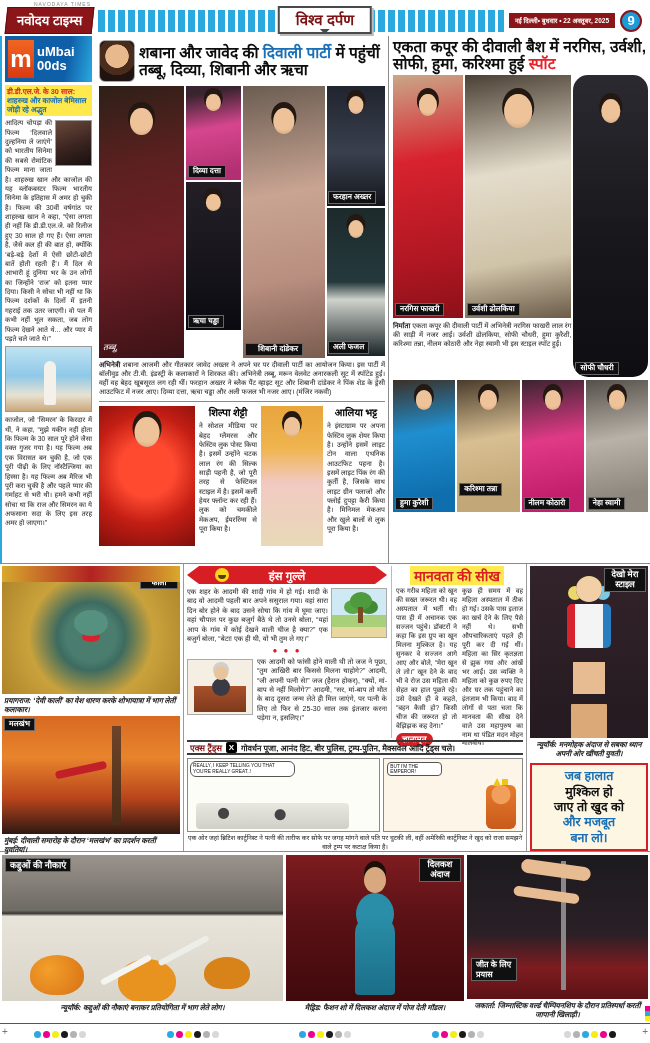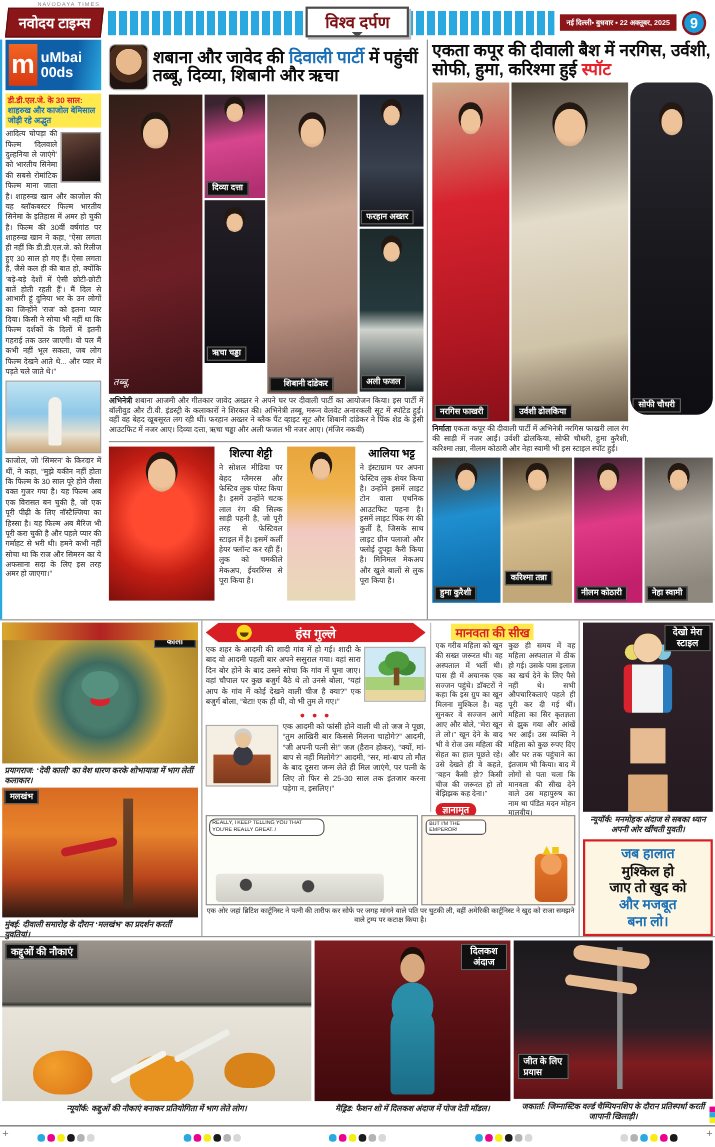--- a/index.html
+++ b/index.html
@@ -63,21 +63,21 @@
   .midstrip { flex:1; display:flex; gap:4px; padding-top:4px; }
   .ph-shilpa { width:96px; height:140px; background:radial-gradient(circle at 50% 45%,#ff4a30 0 30%,#c41e14 60%,#7e0f0c 100%); }
   .ph-alia { width:62px; height:140px; background:linear-gradient(#e8a53c 0%,#f0b44e 30%,#f2c9c2 55%,#e8d9b8 100%); }
   .mcol { flex:1; font-size:6.9px; line-height:1.35; text-align:justify; color:#222; }
   .mcol h4 { font-family:"Liberation Serif", serif; font-size:10px; text-align:center; margin-bottom:2px; color:#000; }
 
   
   .story-right { width:262px; border-left:1px solid #8a8a8a; padding:2px 2px 0 4px; }
   .rwrap { display:flex; gap:2px; margin-top:2px; }
   .rleft { width:182px; }
-  .r1 { display:flex; gap:2px; height:308px; }
+  .r1 { display:flex; gap:2px; height:243px; }
   .ph-nargis { width:70px; height:100%; background:linear-gradient(170deg,#caa787 0%,#d8232f 35%,#b01722 75%,#8c1019 100%); }
   .ph-urvashi { flex:1; height:100%; background:linear-gradient(170deg,#4a4034 0%,#e4dccb 40%,#cfc3a8 75%,#6b5b48 100%); }
   .rcap { font-size:6.9px; line-height:1.32; text-align:justify; margin-top:3px; color:#222; }
   .ph-sophie { width:76px; height:302px; background:linear-gradient(#2a2a30 0%,#17171c 55%,#0d0d12 100%);border-radius:15px; }
   .r2 { display:flex; gap:2px; height:132px; margin-top:3px; }
   .r2 .ph { flex:1; }
   .ph-huma { background:linear-gradient(170deg,#3c3026 0%,#1f8fd0 40%,#0f6fae 85%); }
   .ph-karishma { background:linear-gradient(170deg,#4a3c2c 0%,#d8bf92 45%,#c2a878 85%); }
   .ph-neelam { background:linear-gradient(170deg,#3a2430 0%,#e03a86 45%,#c21f6c 85%); }
   .ph-neha { background:linear-gradient(170deg,#55504a 0%,#b8b2a8 45%,#8e887e 85%); }
@@ -99,21 +99,21 @@
   .laugh::after { content:""; position:absolute; left:3px; top:7px; width:8px; height:4px; border-radius:0 0 8px 8px; background:#5a3a00; }
   .jtext { font-size:7px; line-height:1.35; text-align:justify; color:#222; }
   .tree-cartoon { float:right; width:56px; height:50px; margin:1px 0 2px 3px; border:1px solid #aaa; background:linear-gradient(#cfe9f5 55%,#a8d078 55% 80%,#e8d8a0 80%); position:relative; }
   .tree-cartoon::before { content:""; position:absolute; left:18px; top:3px; width:22px; height:18px; border-radius:50%; background:#4e9a3c; box-shadow:-8px 6px 0 -2px #57a844,8px 6px 0 -2px #3f8a32; }
   .tree-cartoon::after { content:""; position:absolute; left:26px; top:18px; width:5px; height:16px; background:#7a4a22; }
   .jdots { text-align:center; color:#d81e25; font-size:8px; letter-spacing:2px; margin:2px 0; }
   .judge-cartoon { float:left; width:66px; height:56px; margin:2px 4px 2px 0; border:1px solid #aaa; background:#f4efe2; position:relative; }
   .judge-cartoon::before { content:""; position:absolute; left:6px; bottom:2px; width:52px; height:26px; background:linear-gradient(#a8502a,#7e3a1c); }
   .judge-cartoon::after { content:""; position:absolute; left:26px; top:6px; width:14px; height:14px; border-radius:50%; background:#e8c49a; box-shadow:0 -3px 0 1px #cfcfcf,0 14px 0 2px #3a3a44; }
   .manavta { flex:1; padding-left:4px; }
-  .manavta h3 { font-size:11px; color:#d81e25; background:#ffe94d; display:inline-block; padding:0 4px; font-weight:bold; margin:0 0 2px 14px; }
+  .manavta h3 { font-size:14px; color:#d81e25; background:#ffe94d; display:inline-block; padding:0 4px; font-weight:bold; margin:0 0 2px 14px; }
   .mv-body { font-size:6.7px; line-height:1.34; text-align:justify; color:#222; column-count:2; column-gap:5px; }
   .gyan { display:inline-block; background:#d81e25; color:#fff; font-weight:bold; font-size:8.5px; padding:1px 6px; border-radius:7px; margin:2px 0; }
   .xtrends { height:16px; border-top:2px solid #3a3a3a; border-bottom:2px solid #3a3a3a; display:flex; align-items:center; gap:4px; padding:0 3px; margin-top:2px; }
   .xt-label { font-weight:bold; font-size:8.5px; color:#7d1215; white-space:nowrap; }
   .x-icon { width:11px; height:11px; background:#000; color:#fff; font-weight:bold; font-size:8px; display:flex; align-items:center; justify-content:center; border-radius:2px; }
   .xt-text { font-weight:bold; font-size:8px; color:#1a1a1a; white-space:nowrap; overflow:hidden; }
   .cartoonrow { display:flex; gap:3px; height:82px; margin-top:3px; }
   .panel1 { flex:1.4; border:1px solid #888; background:#fdfdf8; position:relative; padding:2px; }
   .bubble { background:#fff; border:1px solid #555; border-radius:6px; font-size:4.8px; padding:1px 2px; width:56%; line-height:1.2; }
   .p1-figs { position:absolute; bottom:2px; left:8px; width:80%; height:26px; background:radial-gradient(circle at 18% 40%,#444 0 5px,transparent 6px),radial-gradient(circle at 55% 45%,#444 0 5px,transparent 6px),linear-gradient(#e8e8e0,#d0d0c8); border-radius:4px; }
@@ -303,20 +303,25 @@
         </div>
         <div class="manavta">
           <h3>मानवता की सीख</h3>
           <div class="mv-body">
             <p>एक गरीब महिला को खून की सख्त जरूरत थी। वह अस्पताल में भर्ती थी। पास ही में अचानक एक सज्जन पहुंचे। डॉक्टरों ने कहा कि इस ग्रुप का खून मिलना मुश्किल है। यह सुनकर वे सज्जन आगे आए और बोले, “मेरा खून ले लो।” खून देने के बाद भी वे रोज उस महिला की सेहत का हाल पूछते रहे। उसे देखते ही वे कहते, “बहन कैसी हो? किसी चीज की जरूरत हो तो बेझिझक कह देना।”</p>
             <span class="gyan">ज्ञानामृत</span>
             <p>कुछ ही समय में वह महिला अस्पताल में ठीक हो गई। उसके पास इलाज का खर्च देने के लिए पैसे नहीं थे। सभी औपचारिकताएं पहले ही पूरी कर दी गई थीं। महिला का सिर कृतज्ञता से झुक गया और आंखें भर आईं। उस व्यक्ति ने महिला को कुछ रुपए दिए और घर तक पहुंचाने का इंतजाम भी किया। बाद में लोगों से पता चला कि मानवता की सीख देने वाले उस महापुरुष का नाम था पंडित मदन मोहन मालवीय।</p>
           </div>
         </div>
       </div>
+      <div class="xtrends">
+        <span class="xt-label">एक्स ट्रैंड्स</span>
+        <span class="x-icon">X</span>
+        <span class="xt-text">गोवर्धन पूजा, आनंद हिट, बीर पुलिस, ट्रम्प-पुतिन, मैक्सवेल आदि ट्रैंड्स चले।</span>
+      </div>
       <div class="cartoonrow">
         <div class="panel1">
           <div class="bubble">REALLY, I KEEP TELLING YOU THAT YOU'RE REALLY GREAT..!</div>
           <div class="p1-figs"></div>
         </div>
         <div class="panel2">
           <div class="emp-bubble">BUT I'M THE EMPEROR!</div>
           <div class="emperor"></div>
         </div>
       </div>

